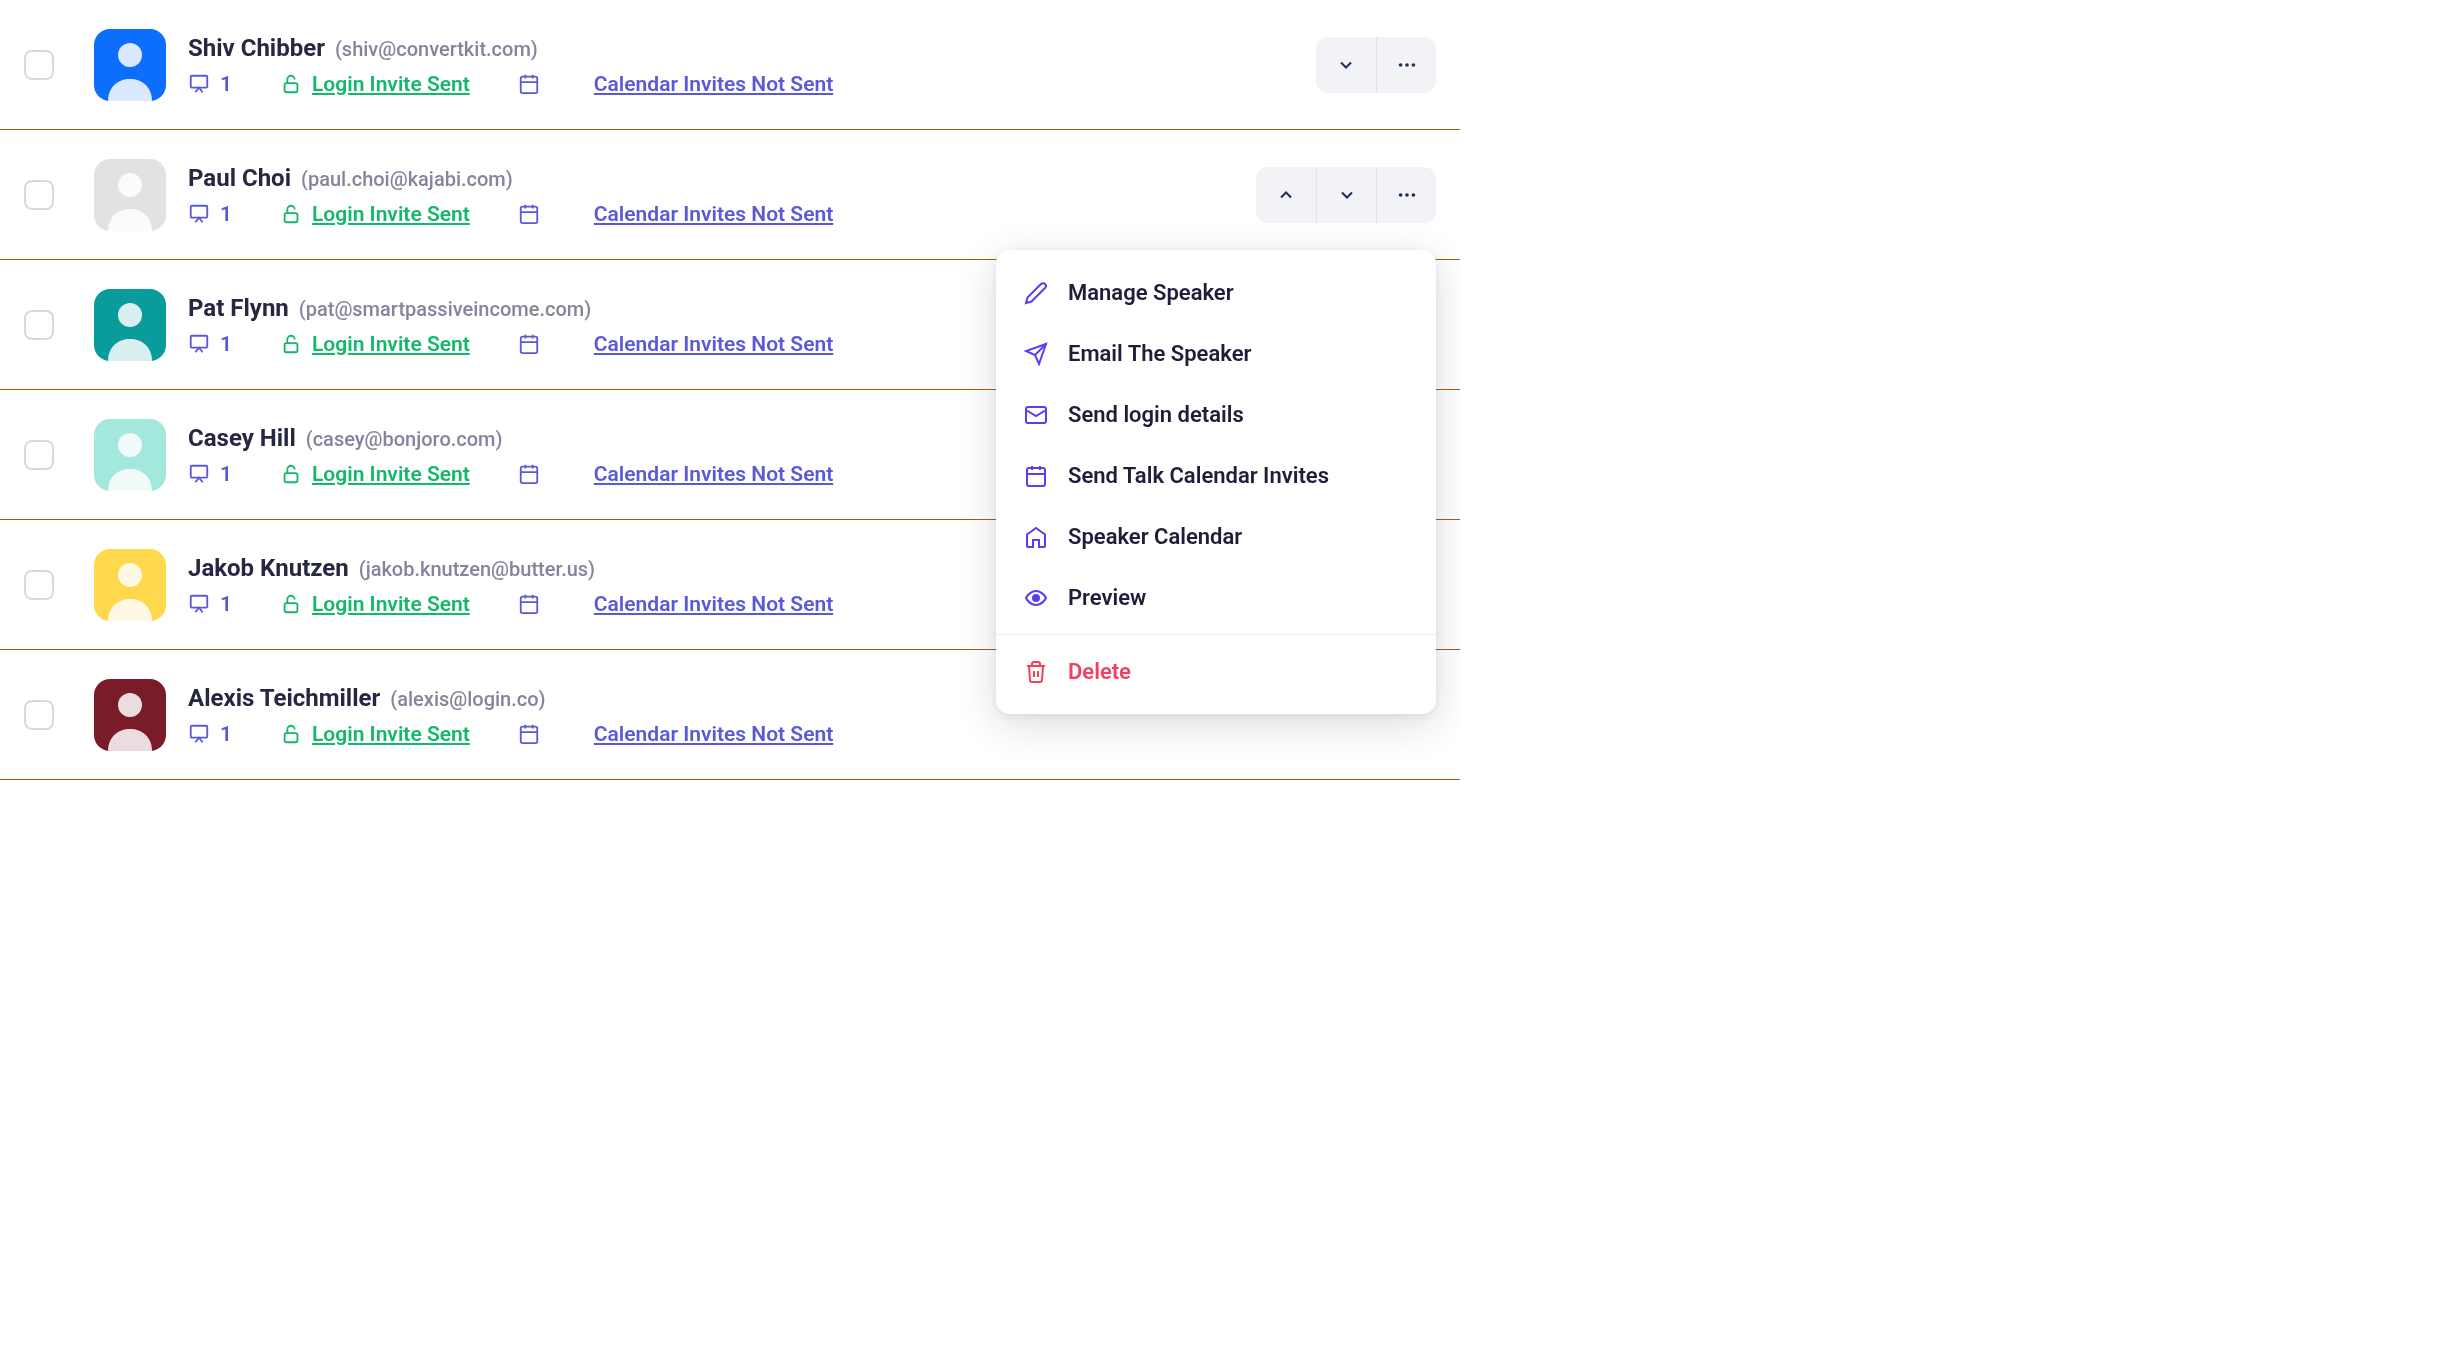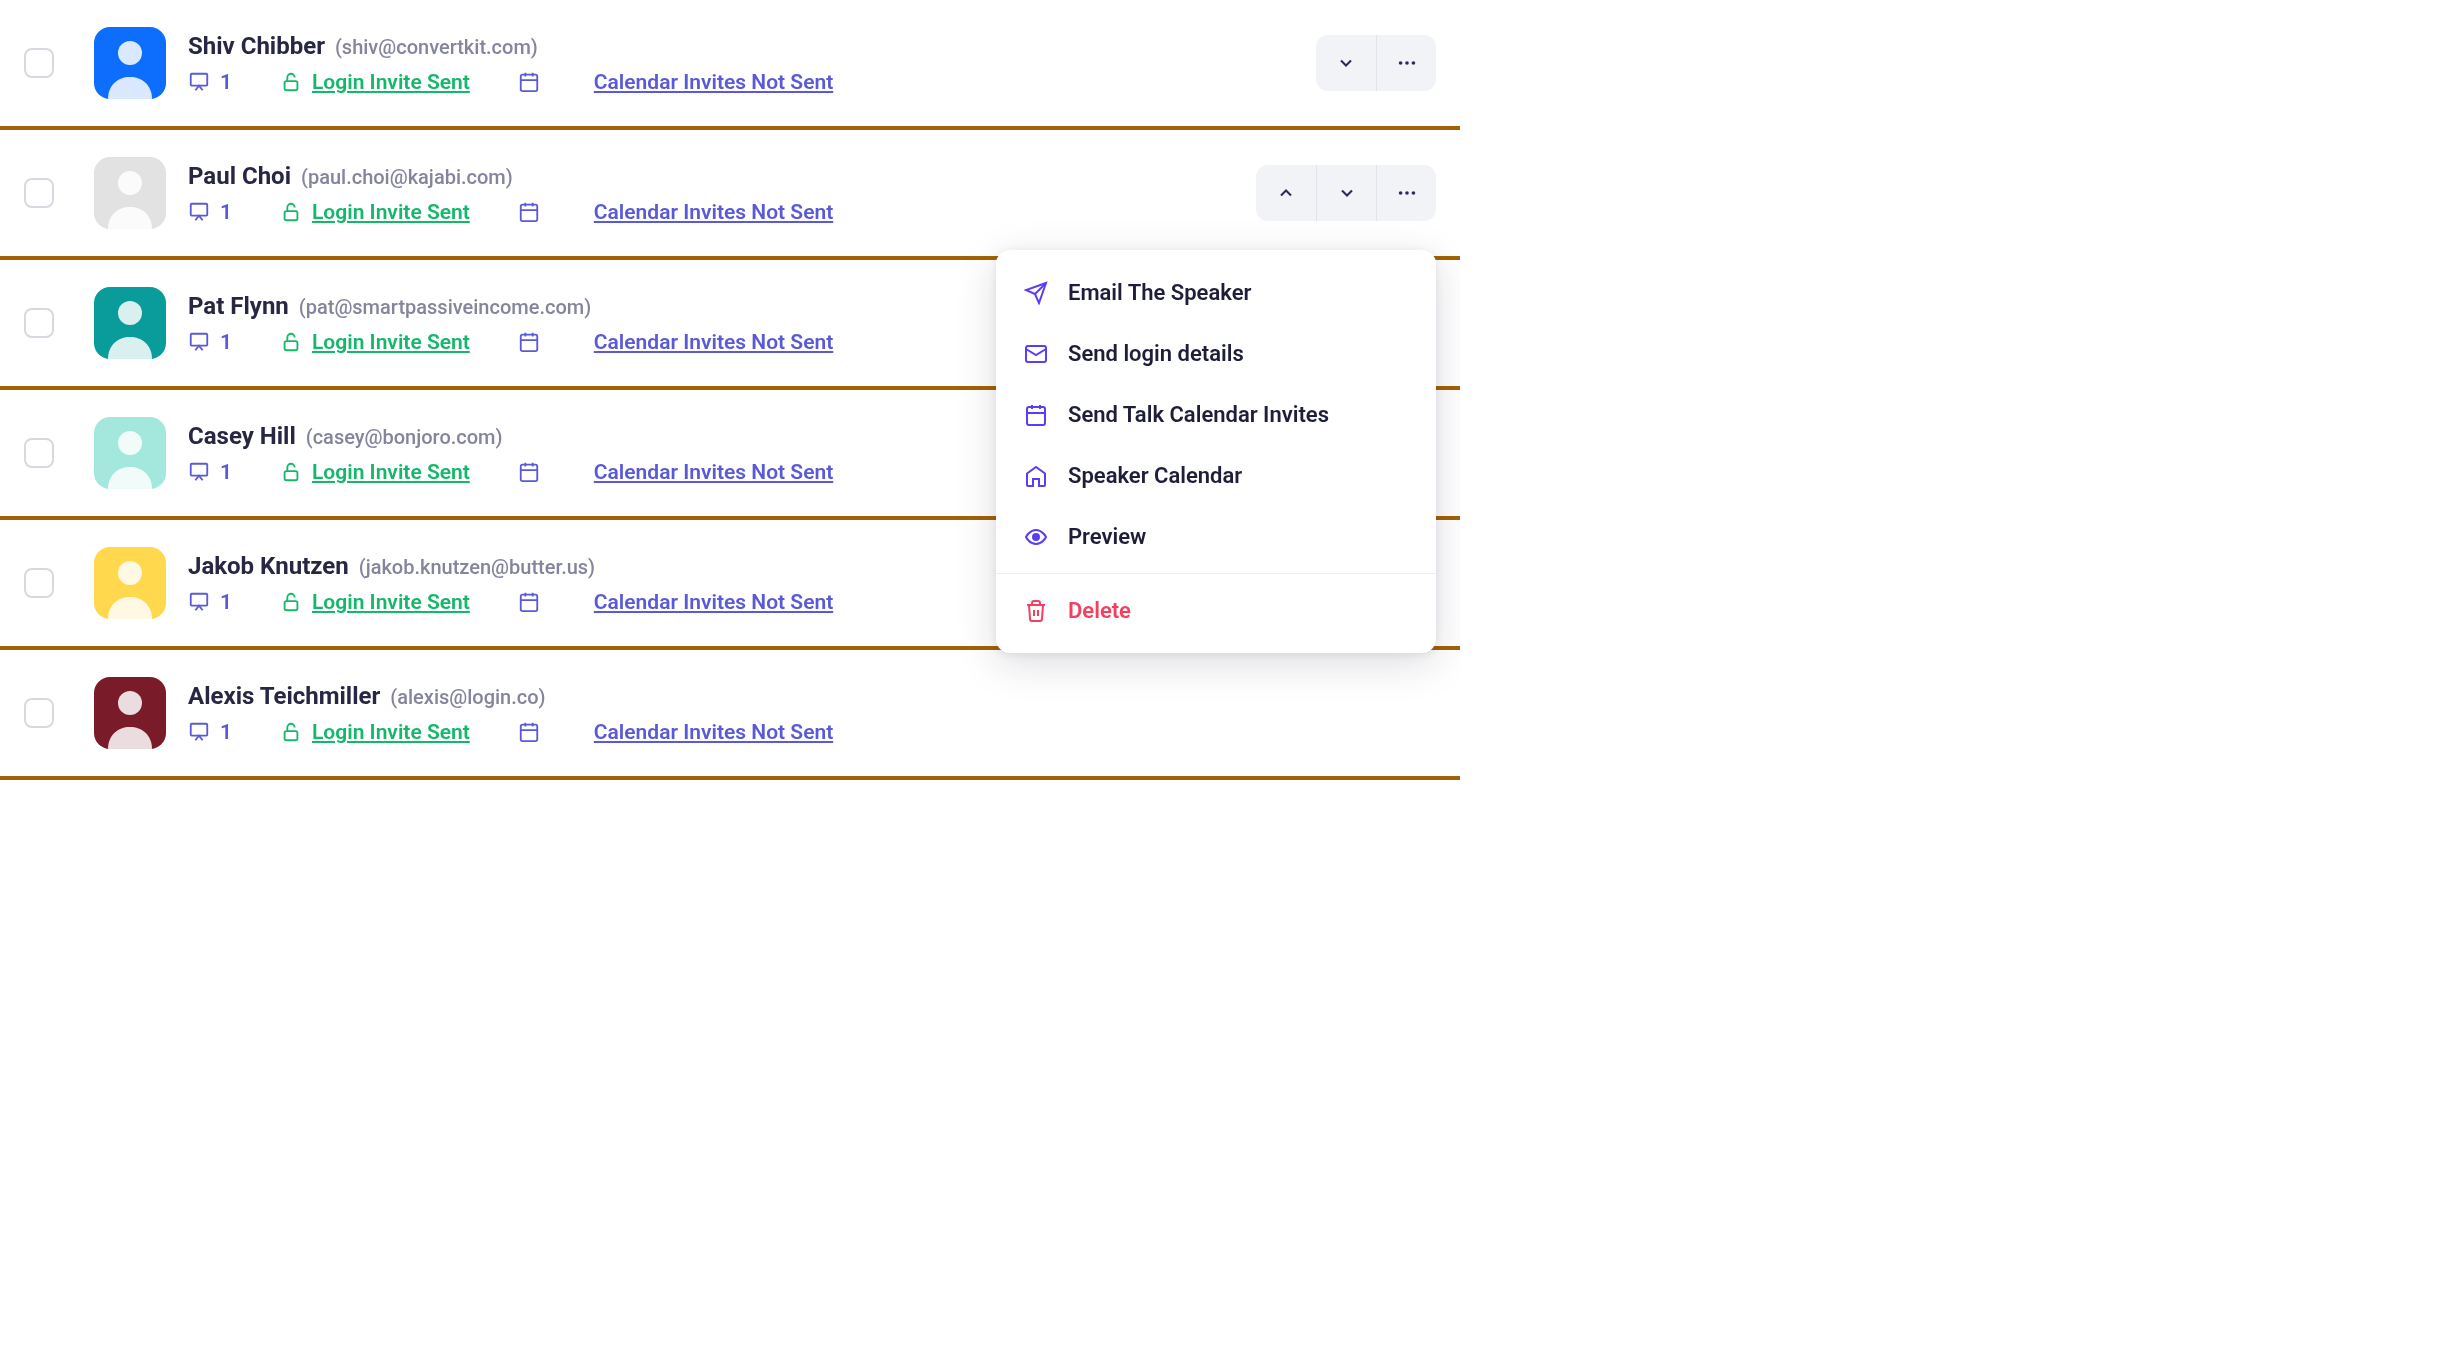--- a/index.html
+++ b/index.html
@@ -9,21 +9,21 @@
   width: 1460px;
   height: 807px;
   position: relative;
   color: #1e1e3a;
 }
 .speaker-list { width: 100%; }
 .speaker-row {
   display: flex;
   align-items: center;
   padding: 16px 24px;
-  border-bottom: 4px solid #a16207;
+  border-bottom: 1px solid #a16207;
   min-height: 130px;
   position: relative;
 }
 .checkbox {
   width: 30px;
   height: 30px;
   border: 2px solid #d8d8e0;
   border-radius: 8px;
   margin-right: 40px;
   flex-shrink: 0;
@@ -401,20 +401,26 @@
         </div>
       </div>
     </div>
 
   </div>
   </div>
 
 <div class="dropdown-menu">
   <div class="menu-item">
     <svg class="menu-icon" viewBox="0 0 24 24" fill="none" stroke="currentColor" stroke-width="2">
+        <path d="M17 3a2.8 2.8 0 0 1 4 4L7.5 20.5 2 22l1.5-5.5L17 3z"></path>
+      </svg>
+    <span>Manage Speaker</span>
+  </div>
+  <div class="menu-item">
+    <svg class="menu-icon" viewBox="0 0 24 24" fill="none" stroke="currentColor" stroke-width="2">
         <path d="M22 2 11 13"></path>
         <path d="M22 2 15 22l-4-9-9-4 20-7z"></path>
       </svg>
     <span>Email The Speaker</span>
   </div>
   <div class="menu-item">
     <svg class="menu-icon" viewBox="0 0 24 24" fill="none" stroke="currentColor" stroke-width="2">
         <rect x="2" y="4" width="20" height="16" rx="2"></rect>
         <path d="m22 7-10 6L2 7"></path>
       </svg>

